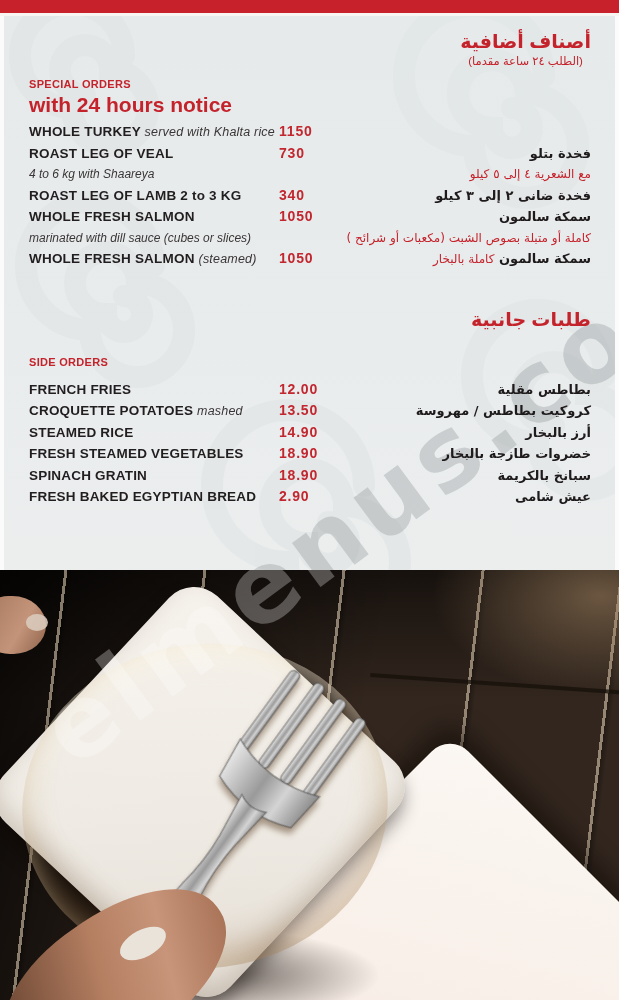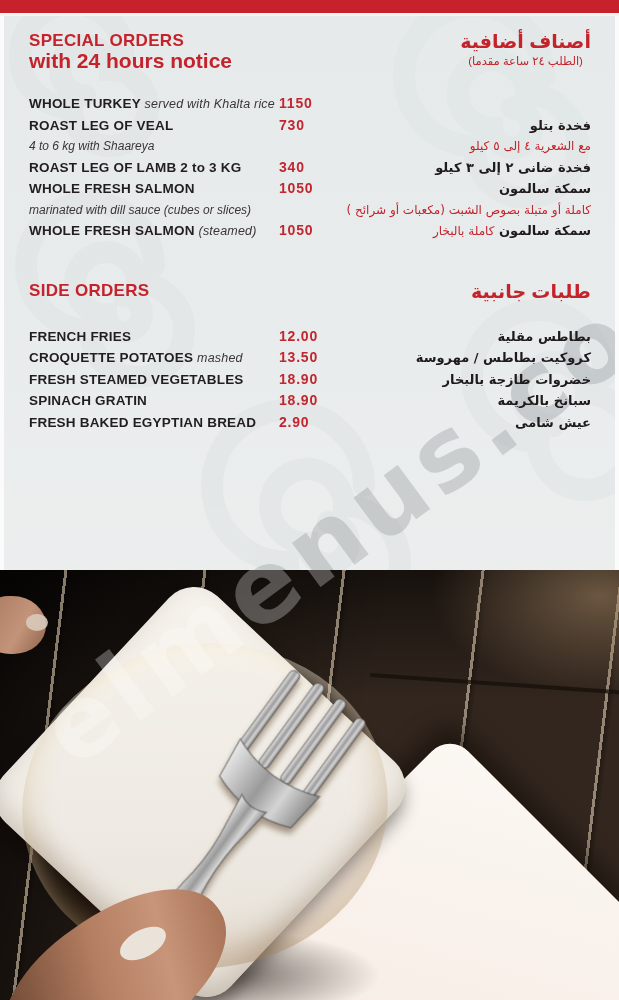--- a/index.html
+++ b/index.html
@@ -14,26 +14,26 @@
         border-left:4px solid #fbfbfb;border-right:4px solid #fbfbfb;overflow:hidden;}
   .swirls{position:absolute;left:0;top:0;width:611px;height:554px;}
   .watermark{position:absolute;white-space:nowrap;font-weight:bold;font-size:100px;
              letter-spacing:6px;font-family:"DejaVu Sans",sans-serif;pointer-events:none;}
   .watermark.menu-wm{left:-15px;top:459px;width:700px;color:rgba(140,146,150,0.34);
              transform:rotate(-36.5deg);}
   .watermark.photo-wm{left:-15px;top:-95px;width:700px;color:rgba(255,255,255,0.28);
              transform:rotate(-36.5deg);z-index:9;}
   .menu-inner{position:relative;padding:14px 24px 0 25px;z-index:2;}
   .section-head{display:flex;justify-content:space-between;align-items:flex-start;}
-  .head-en .t{color:#c5232c;font-weight:bold;font-size:17px;letter-spacing:.3px;line-height:21px;}
+  .head-en .t{color:#c5232c;font-weight:bold;font-size:11px;letter-spacing:.3px;line-height:21px;margin-top:44px;}
   .head-en .s{color:#c5232c;font-weight:bold;font-size:21px;line-height:20px;}
   .head-ar{text-align:center;direction:rtl;}
   .head-ar .t{color:#c5232c;font-weight:bold;font-size:19px;line-height:24px;}
   .head-ar .s{color:#c5232c;font-size:11.5px;line-height:15px;}
-  .items{margin-top:22px;}
+  .items{margin-top:6px;}
   .row{display:grid;grid-template-columns:250px 56px 1fr;align-items:baseline;
        min-height:20.5px;line-height:20.5px;}
   .nm{color:#221e1f;font-weight:bold;font-size:13.5px;letter-spacing:.2px;white-space:nowrap;}
   .nt{color:#3a3637;font-style:italic;font-weight:normal;font-size:12.5px;}
   .pr{color:#c2262e;font-weight:bold;font-size:14px;text-align:left;letter-spacing:.8px;}
   .ar{direction:rtl;text-align:right;color:#1f1b1c;font-weight:bold;font-size:13px;
       white-space:nowrap;font-family:"DejaVu Sans",sans-serif;}
   .ar .red, .ar.red{color:#c5232c;font-weight:normal;font-size:12px;}
   .noterow .nt{grid-column:1 / 3;font-size:12px;}
   .gap{height:38px;}
@@ -196,20 +196,25 @@
           <div class="nm">FRENCH FRIES</div>
           <div class="pr">12.00</div>
           <div class="ar">بطاطس مقلية</div>
         </div>
         <div class="row">
           <div class="nm"><span>CROQUETTE POTATOES</span> <span class="nt">mashed</span></div>
           <div class="pr">13.50</div>
           <div class="ar">كروكيت بطاطس / مهروسة</div>
         </div>
         <div class="row">
+          <div class="nm">STEAMED RICE</div>
+          <div class="pr">14.90</div>
+          <div class="ar">أرز بالبخار</div>
+        </div>
+        <div class="row">
           <div class="nm">FRESH STEAMED VEGETABLES</div>
           <div class="pr">18.90</div>
           <div class="ar">خضروات طازجة بالبخار</div>
         </div>
         <div class="row">
           <div class="nm">SPINACH GRATIN</div>
           <div class="pr">18.90</div>
           <div class="ar">سبانخ بالكريمة</div>
         </div>
         <div class="row">

